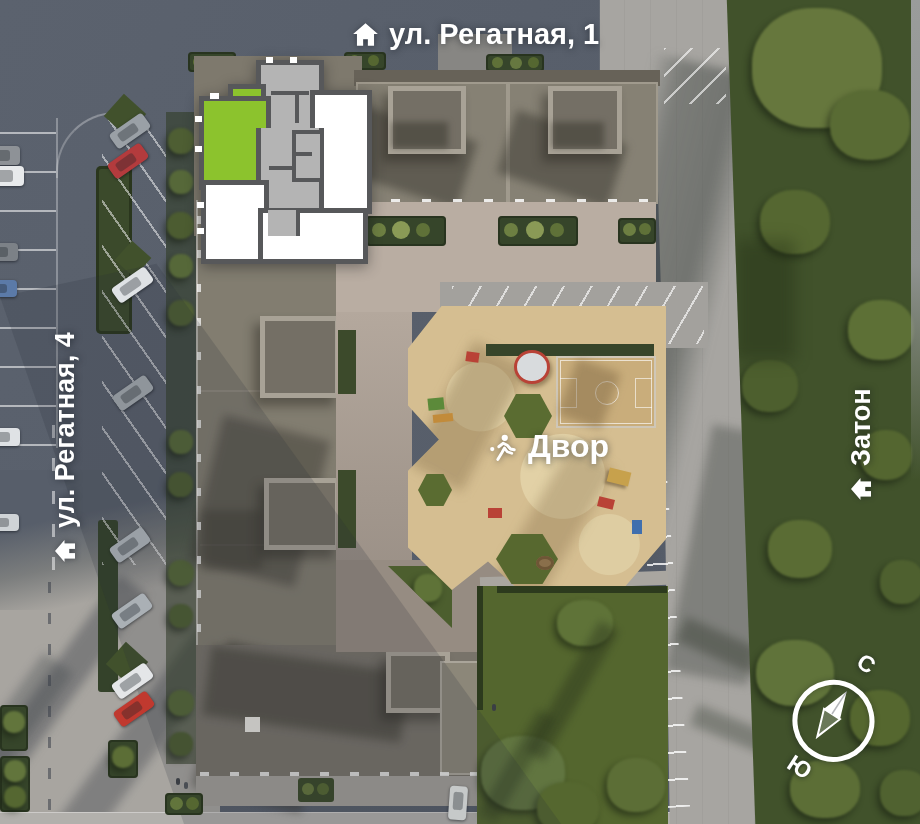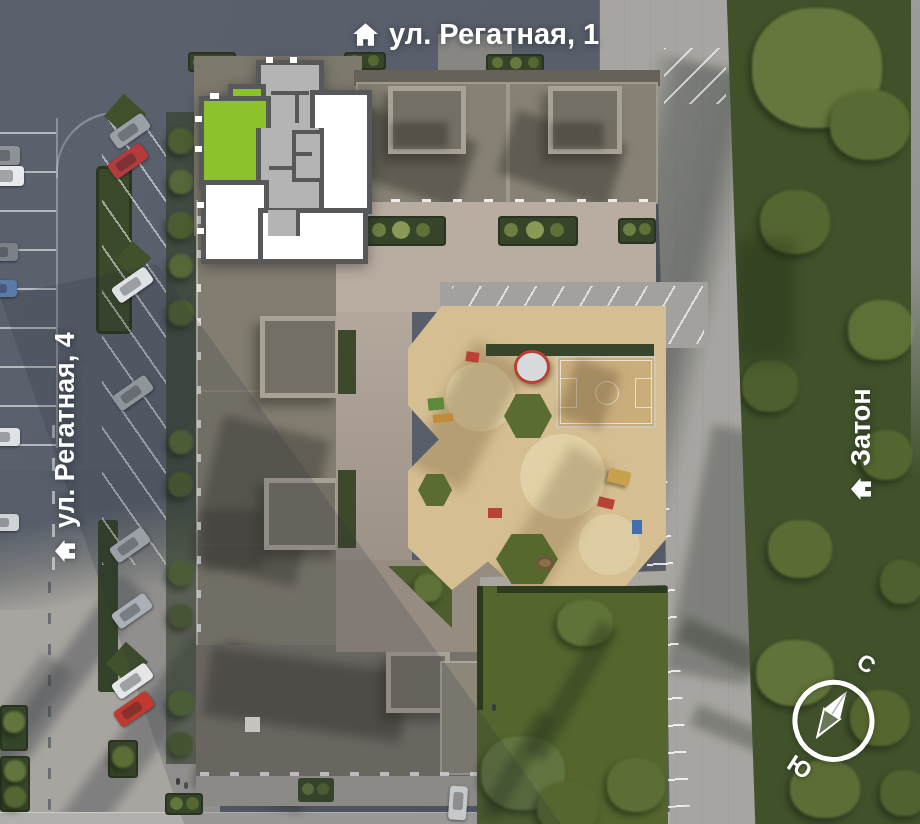--- a/index.html
+++ b/index.html
@@ -346,20 +346,29 @@
     <span>ул. Регатная, 4</span>
   </div>
 
   <div class="lbl vert abs" style="left:786px;top:406px;width:150px;height:40px;font-size:27px;justify-content:flex-start;">
     <svg width="24" height="22" viewBox="0 0 24 22">
       <path d="M12 1 L23 10.6 H19.6 V21 H14.1 V15.2 H9.9 V21 H4.4 V10.6 H1 Z" fill="#fff"></path>
     </svg>
     <span>Затон</span>
   </div>
 
+  <div class="lbl abs" style="left:487px;top:428px;font-size:32px;">
+    <svg width="30" height="30" viewBox="0 0 24 24">
+      <circle cx="4.2" cy="13.6" r="1.7" fill="#fff"></circle>
+      <circle cx="14.2" cy="4.6" r="2.5" fill="#fff"></circle>
+      <path d="M8.6 22 l3.4-5.6 2-3.6 2.2 3 3.6 1.2" fill="none" stroke="#fff" stroke-width="2.3" stroke-linecap="round" stroke-linejoin="round"></path>
+      <path d="M9.4 11.8 l3.6-2.8 3.2 1.6 2.6 3 3 .6" fill="none" stroke="#fff" stroke-width="2.3" stroke-linecap="round" stroke-linejoin="round"></path>
+    </svg>
+    <span>Двор</span>
+  </div>
 
   <div class="abs" style="left:762px;top:644px;width:140px;height:140px;transform:rotate(33deg);">
     <span class="compass-letter" style="left:63px;top:-4px;">С</span>
     <span class="compass-letter" style="left:60px;bottom:-6px;">Ю</span>
     <div class="abs" style="left:34px;top:34px;width:72px;height:72px;border:5.5px solid #fff;border-radius:50%;
          box-shadow:0 1px 6px rgba(15,20,28,.4), inset 0 1px 4px rgba(15,20,28,.3);"></div>
     <svg class="abs" style="left:40px;top:40px;" width="60" height="60" viewBox="0 0 60 60">
       <polygon points="30,3 39.5,30 20.5,30" fill="#ffffff"></polygon>
       <polygon points="30,57 39.5,30 20.5,30" fill="rgba(255,255,255,.22)" stroke="#ffffff" stroke-width="2"></polygon>
       <line x1="30" y1="3" x2="30" y2="30" stroke="rgba(90,96,104,.45)" stroke-width="1.5"></line>

